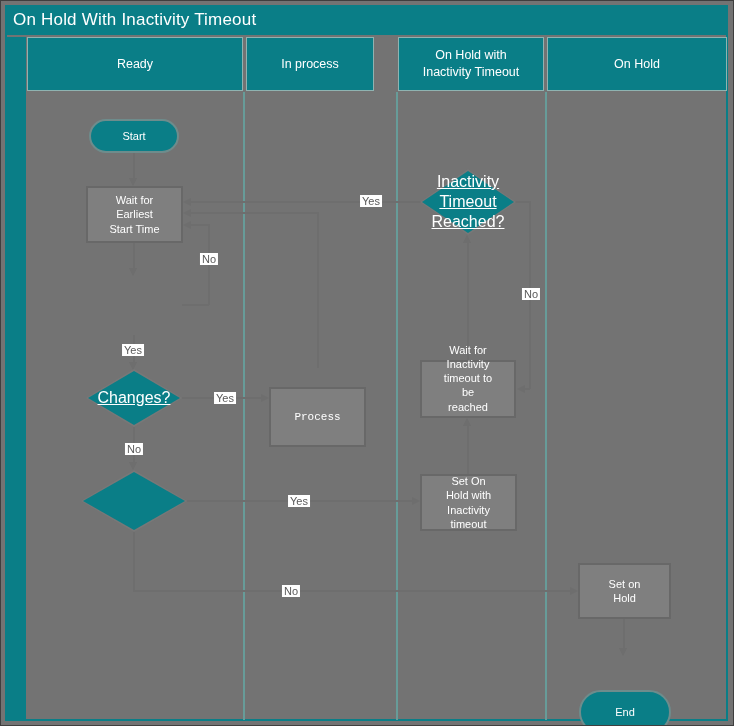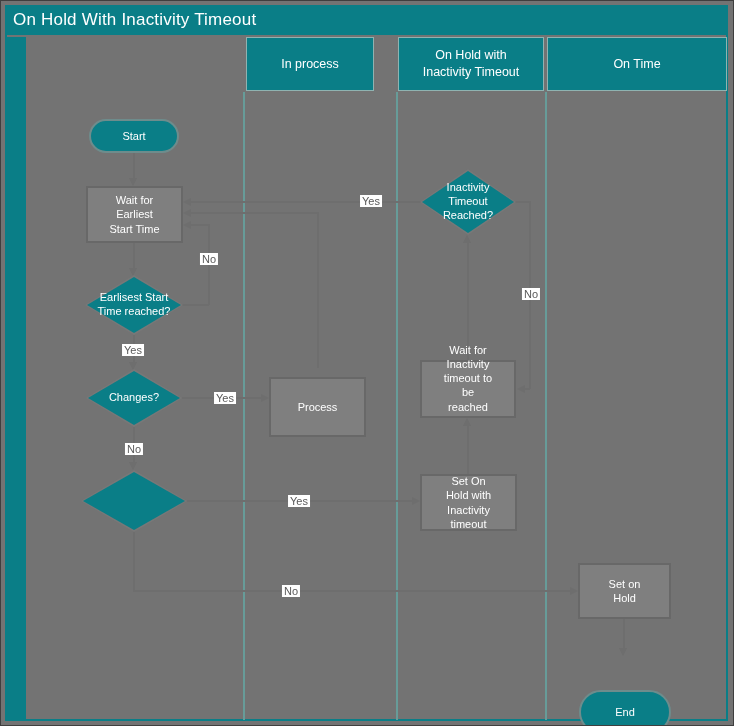--- a/index.html
+++ b/index.html
@@ -14,43 +14,44 @@
 
   
   .shape{position:absolute;display:flex;align-items:center;justify-content:center;text-align:center;color:#fff;
          font-size:11px;line-height:1.3;box-sizing:border-box;}
   .box{background:#7f7f7f;border:2px solid #686868;padding:2px 20px;}
   .stadium{background:#0a7e87;border:2px solid #6e8c8c;border-radius:20px;}
   .diamond{background:transparent;}
   .d-border,.d-fill{position:absolute;clip-path:polygon(50% 0,100% 50%,50% 100%,0 50%);}
   .d-border{inset:0;background:#787878;}
   .d-fill{inset:2px;background:#0a7e87;}
-  .d-label{position:relative;width:84%;font-size:11px;line-height:1.25;z-index:2;}
+  .d-label{position:relative;width:84%;font-size:16px;line-height:1.25;z-index:2;text-decoration:underline;}
 
   
   .ln{position:absolute;background:#6e6e6e;}
   .ah{position:absolute;width:0;height:0;border:solid transparent;}
   .ah-down{border-width:8px 4.5px 0 4.5px;border-top-color:#6e6e6e;}
   .ah-up{border-width:0 4.5px 8px 4.5px;border-bottom-color:#6e6e6e;}
   .ah-left{border-width:4.5px 8px 4.5px 0;border-right-color:#6e6e6e;}
   .ah-right{border-width:4.5px 0 4.5px 8px;border-left-color:#6e6e6e;}
   .elabel{position:absolute;transform:translate(-50%,-50%);background:#fff;color:#5a5a5a;font-size:11px;padding:0 2px;white-space:nowrap;z-index:3;}
 </style>
 </head>
 <body>
 
 <div class="page">
   <div class="frame"></div>
 
   <div class="title-bar">On Hold With Inactivity Timeout</div>
   <div class="left-strip"></div>
 
+  <div class="lane-header" style="left:26px;width:216px;">Ready</div>
   <div class="lane-header" style="left:245px;width:128px;">In process</div>
   <div class="lane-header" style="left:397px;width:146px;">On Hold with Inactivity Timeout</div>
-  <div class="lane-header" style="left:546px;width:180px;">On Time</div>
+  <div class="lane-header" style="left:546px;width:180px;">On Hold</div>
 
   <div class="lane-divider" style="left:242px;"></div>
   <div class="lane-divider" style="left:395px;"></div>
   <div class="lane-divider" style="left:544px;"></div>
 
   <div class="ln" style="left:132px;top:152px;width:1.5px;height:26px;"></div>
   <div class="ah ah-down" style="left:128px;top:177px;"></div>
 
   <div class="ln" style="left:132px;top:242px;width:1.5px;height:26px;"></div>
   <div class="ah ah-down" style="left:128px;top:267px;"></div>
@@ -106,38 +107,33 @@
   <div class="ah ah-down" style="left:618px;top:647px;"></div>
 
   <div class="shape stadium" style="left:88px;top:118px;width:90px;height:34px;">
     <span>Start</span>
   </div>
 
   <div class="shape box" style="left:85px;top:185px;width:97px;height:57px;">
     <span>Wait for Earliest Start Time</span>
   </div>
 
-  <div class="shape diamond" style="left:84px;top:274px;width:98px;height:60px;">
-    <div class="d-border"></div>
-    <div class="d-fill"></div>
-    <span class="d-label">Earlisest Start Time reached?</span>
-  </div>
 
   <div class="shape diamond" style="left:85px;top:368px;width:96px;height:58px;">
     <div class="d-border"></div>
     <div class="d-fill"></div>
     <span class="d-label">Changes?</span>
   </div>
 
   <div class="shape diamond" style="left:80px;top:469px;width:106px;height:62px;">
     <div class="d-border"></div>
     <div class="d-fill"></div>
   </div>
 
-  <div class="shape box" style="left:268px;top:376px;width:97px;height:60px;">
+  <div class="shape box" style="left:268px;top:386px;width:97px;height:60px;font-family:Liberation Mono, monospace;">
     <span>Process</span>
   </div>
 
   <div class="shape diamond" style="left:419px;top:168px;width:96px;height:66px;">
     <div class="d-border"></div>
     <div class="d-fill"></div>
     <span class="d-label">Inactivity Timeout Reached?</span>
   </div>
 
   <div class="shape box" style="left:419px;top:359px;width:96px;height:58px;align-items:flex-end;">

